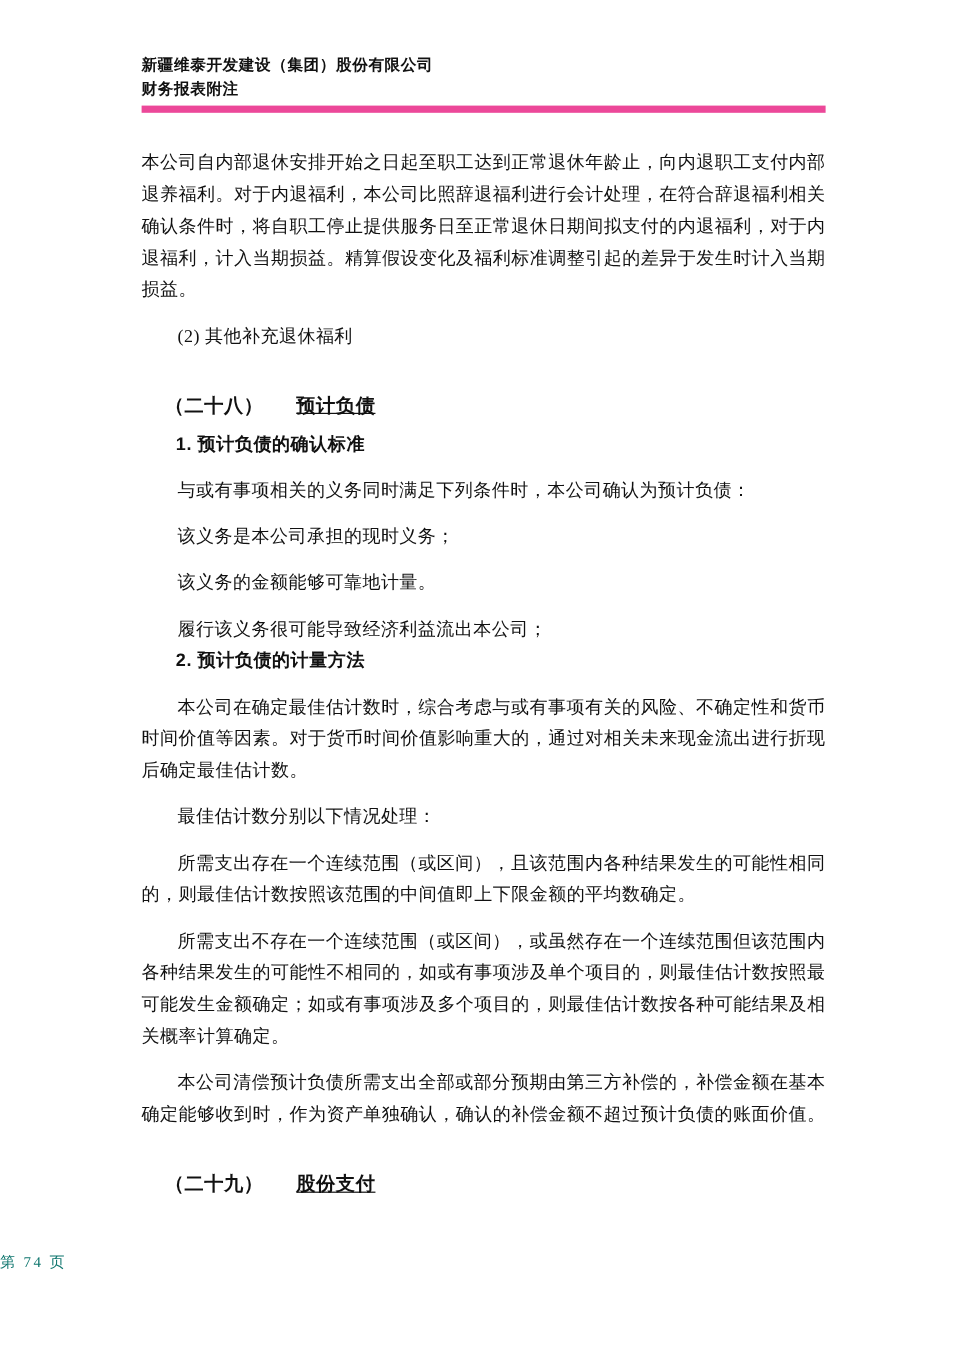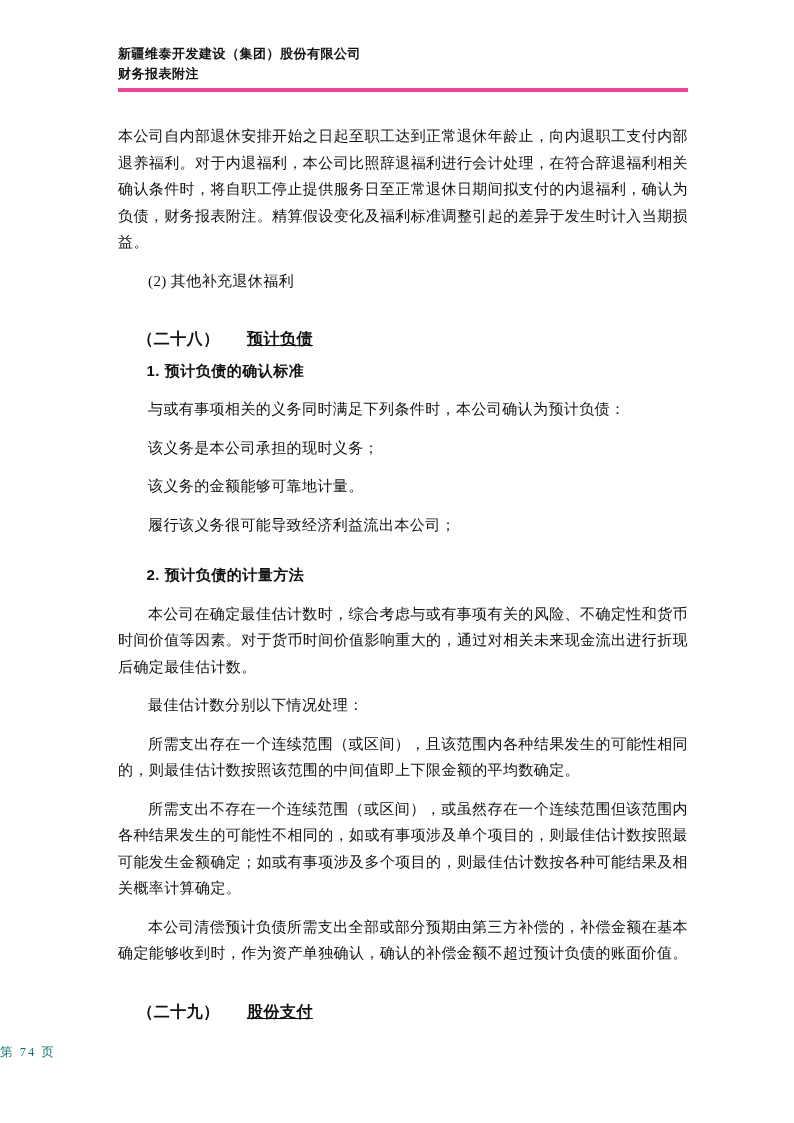--- a/index.html
+++ b/index.html
@@ -19,21 +19,21 @@
   }
   .page-header {
     position: absolute;
     top: 44px;
     left: 118px;
     right: 106px;
     font-weight: bold;
     font-size: 13px;
     line-height: 20px;
     letter-spacing: 0.5px;
-    border-bottom: 4px solid #ec4899;
+    border-bottom: 6px solid #ec4899;
     padding-bottom: 4px;
   }
   .doc-body {
     position: absolute;
     top: 110px;
     left: 118px;
     width: 570px;
   }
   .doc-body p {
     font-size: 15px;
@@ -47,21 +47,20 @@
     margin-top: 32px;
     font-family: "Liberation Sans", "DejaVu Sans", sans-serif;
     font-weight: bold;
     font-size: 16px;
     line-height: 26.5px;
     text-indent: 1.2em;
     letter-spacing: 0.5px;
   }
   .doc-body .h1 .h1-title { margin-left: 1.7em; text-decoration: underline; }
   .doc-body .h2 {
-    margin-top: 24px;
     font-family: "Liberation Sans", "DejaVu Sans", sans-serif;
     font-weight: bold;
     font-size: 15px;
     line-height: 26.5px;
     text-indent: 1.9em;
     letter-spacing: 0.5px;
   }
   .doc-body .h1 + .h2 { margin-top: 5px; }
   .page-footer {
     position: absolute;
@@ -78,21 +77,21 @@
 <body>
 
 <div class="page">
 
   <header class="page-header">
     <div>新疆维泰开发建设（集团）股份有限公司</div>
     <div>财务报表附注</div>
   </header>
 
   <main class="doc-body" id="doc-body">
-      <p class="no-indent">本公司自内部退休安排开始之日起至职工达到正常退休年龄止，向内退职工支付内部退养福利。对于内退福利，本公司比照辞退福利进行会计处理，在符合辞退福利相关确认条件时，将自职工停止提供服务日至正常退休日期间拟支付的内退福利，确认为负债，财务报表附注。精算假设变化及福利标准调整引起的差异于发生时计入当期损益。</p>
+      <p class="no-indent">本公司自内部退休安排开始之日起至职工达到正常退休年龄止，向内退职工支付内部退养福利。对于内退福利，本公司比照辞退福利进行会计处理，在符合辞退福利相关确认条件时，将自职工停止提供服务日至正常退休日期间拟支付的内退福利，对于内退福利，计入当期损益。精算假设变化及福利标准调整引起的差异于发生时计入当期损益。</p>
       <p class="indent">(2) 其他补充退休福利</p>
       <p class="h1"><span class="h1-num">（二十八）</span><span class="h1-title">预计负债</span></p>
       <p class="h2">1. 预计负债的确认标准</p>
       <p class="indent">与或有事项相关的义务同时满足下列条件时，本公司确认为预计负债：</p>
       <p class="indent">该义务是本公司承担的现时义务；</p>
       <p class="indent">该义务的金额能够可靠地计量。</p>
       <p class="indent">履行该义务很可能导致经济利益流出本公司；</p>
       <p class="h2">2. 预计负债的计量方法</p>
       <p class="indent">本公司在确定最佳估计数时，综合考虑与或有事项有关的风险、不确定性和货币时间价值等因素。对于货币时间价值影响重大的，通过对相关未来现金流出进行折现后确定最佳估计数。</p>
       <p class="indent">最佳估计数分别以下情况处理：</p>

